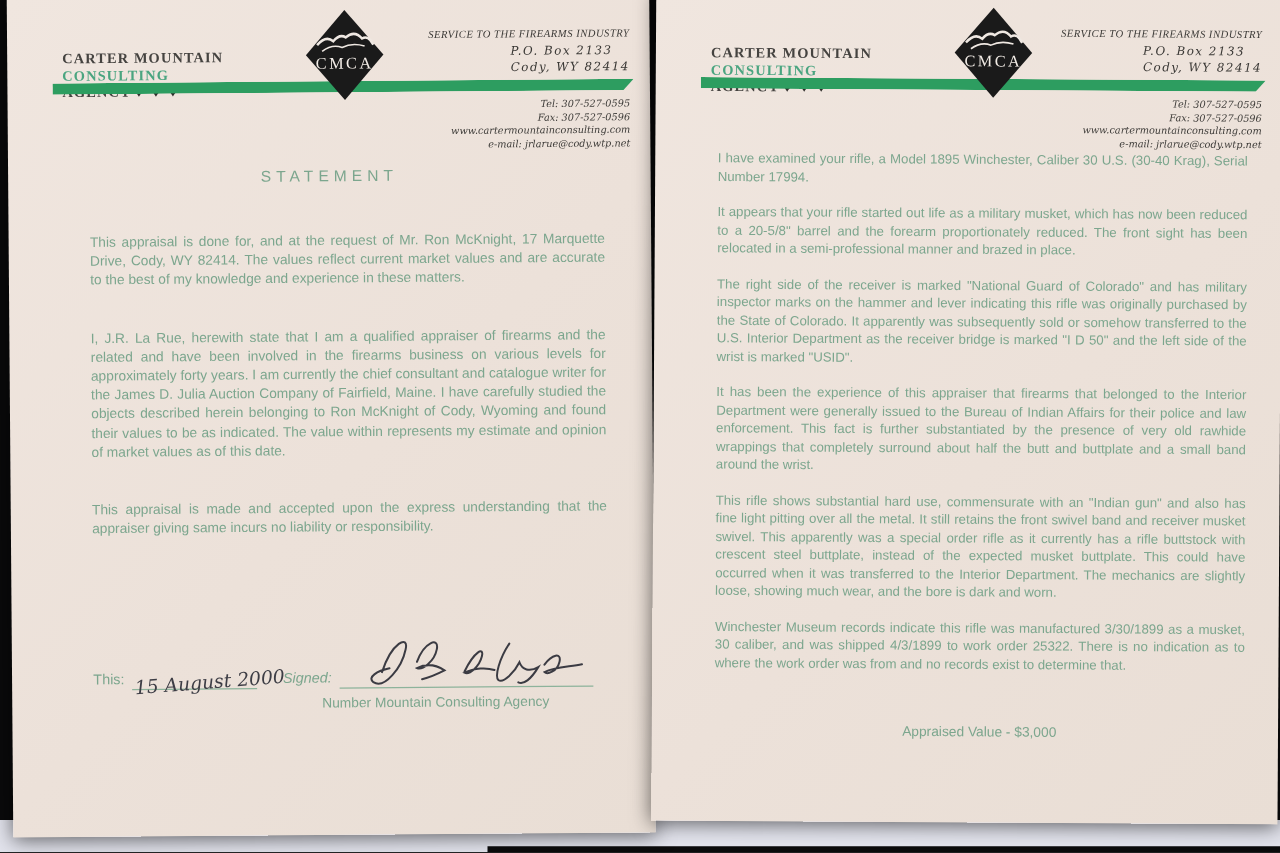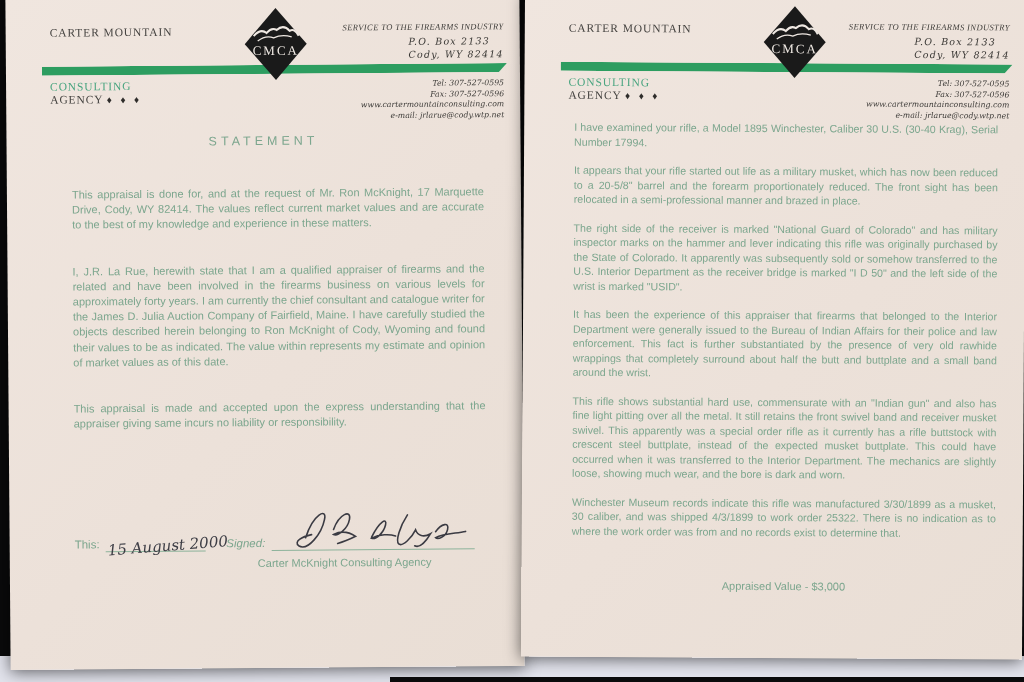--- a/index.html
+++ b/index.html
@@ -7,23 +7,23 @@
           font-family:"Liberation Sans",sans-serif;}
   .table-surface{position:absolute;left:0;right:0;bottom:0;height:26px;background:#e2e3ec;}
   .table-edge{position:absolute;left:390px;right:0;bottom:0;height:5px;background:#0b0b0c;}
 
   .page{position:absolute;background:linear-gradient(135deg,#f0e6df 0%,#ece1d9 55%,#e9ded5 100%);
         box-shadow:0 2px 16px rgba(0,0,0,.6);}
   #page-left{left:8px;top:-4px;width:514px;height:672px;transform:rotate(-0.45deg);}
   #page-right{left:523px;top:-6px;width:501px;height:664px;transform:rotate(0.35deg);}
 
   
-  .lh-company{position:absolute;left:44px;top:29px;font-family:"Liberation Serif",serif;
-              font-size:11.5px;letter-spacing:.9px;line-height:13.5px;color:#454340;}
-  .lh-company .green{color:#4ba580;margin-top:40px;}
+  .lh-company{position:absolute;left:44px;top:44px;font-family:"Liberation Serif",serif;
+              font-size:11.5px;letter-spacing:.9px;line-height:13.5px;color:#454340;font-weight:bold;}
+  .lh-company .green{color:#4ba580;}
   .lh-company .dia{color:#2f2d2b;font-size:10px;letter-spacing:3px;}
   .lh-tagline{position:absolute;right:16px;top:27px;font-family:"Liberation Serif",serif;
               font-style:italic;font-size:8.5px;letter-spacing:.4px;color:#3e3c39;}
   .lh-addr{position:absolute;right:16px;top:40px;font-family:"DejaVu Serif",serif;
            font-style:italic;font-size:9.5px;line-height:13px;letter-spacing:1.2px;color:#3a3835;}
   .green-bar{position:absolute;left:36px;right:13px;top:69px;height:9px;background:#2d9d60;
              clip-path:polygon(0 0,100% 0,98.2% 100%,0 100%);}
   .logo{position:absolute;left:238px;top:11px;width:64px;height:74px;z-index:2;}
   .lh-contact{position:absolute;right:16px;top:84px;text-align:right;font-family:"DejaVu Serif",serif;
               font-style:italic;font-size:7.8px;line-height:10.5px;color:#3e3c39;}
@@ -104,21 +104,21 @@
         <svg class="sig-svg" width="200" height="58" viewBox="0 0 200 58">
           <path d="M28 38 C36 14 50 8 47 20 C44 34 30 52 21 46 C16 42 24 37 34 35
                    M56 30 C62 14 74 10 72 20 C70 30 60 37 56 35 C64 31 72 33 78 37 C70 41 64 43 60 44
                    M94 38 C102 22 110 18 108 26 C106 34 98 41 94 39 C102 35 112 35 118 37
                    M130 16 C122 28 118 42 121 45 C125 48 134 39 138 31 C140 37 146 39 153 35 C147 45 141 49 137 47
                    M158 33 C164 25 172 23 170 31 C168 39 160 41 158 39 C166 35 178 35 188 33" stroke="#3b3b43" fill="none" stroke-width="1.6" stroke-linecap="round"></path>
         </svg>
       </span>
     </div>
     <div class="sig-names">
-      <div>Carter McKnight Consulting Agency</div>
+      <div>Number Mountain Consulting Agency</div>
     </div>
   </div>
 
   <div class="page" id="page-right">
     <div class="lh-company">
       <div>CARTER MOUNTAIN</div>
       <div class="green">CONSULTING</div>
       <div><span>AGENCY</span> <span class="dia">♦ ♦ ♦</span></div>
     </div>
     <div class="lh-tagline">SERVICE TO THE FIREARMS INDUSTRY</div>

